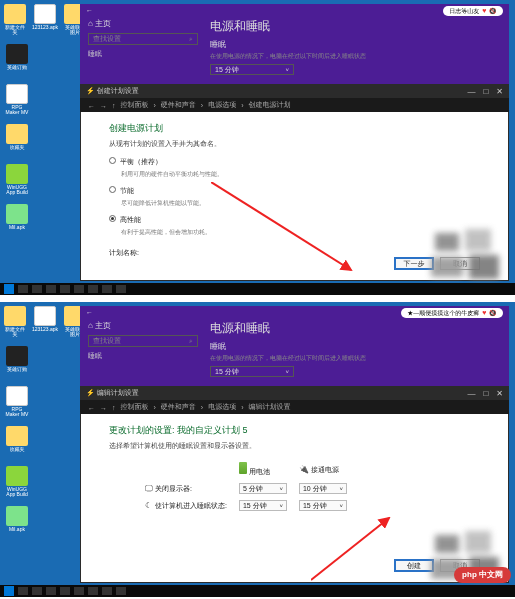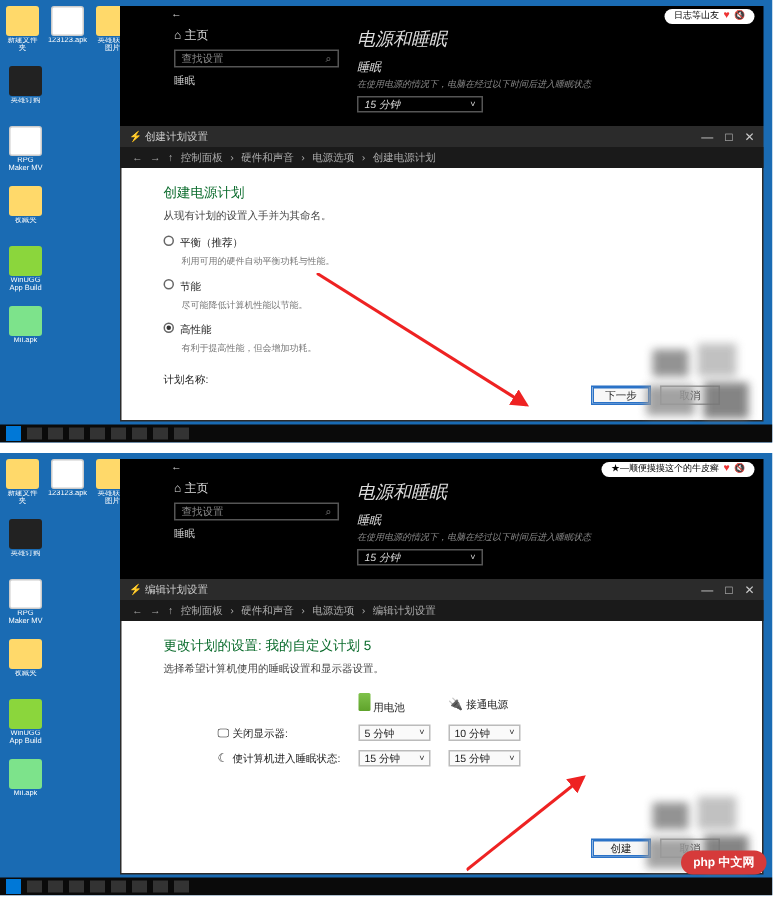--- a/index.html
+++ b/index.html
@@ -18,30 +18,30 @@
 .app2 { background: #8bd63c; }
 .app3 { background: #7de38b; }
 .icon .lbl { font-size: 5px; color: #fff; margin-top: 1px; text-align: center; line-height: 5px; overflow: hidden; max-height: 10px; }
 
 
 .taskbar { position: absolute; left: 0; right: 0; bottom: 0; height: 12px; background: #0a0a0a; display: flex; align-items: center; padding: 0 4px; gap: 4px; }
 .taskbar .ti { width: 10px; height: 8px; background: #333; }
 .taskbar .start { width: 10px; height: 10px; background: #0078d7; }
 
 
-.settings { position: absolute; left: 80px; top: 4px; right: 6px; height: 80px; background: #000000; color: #ddd; padding-left: 28px; }
+.settings { position: absolute; left: 80px; top: 4px; right: 6px; height: 80px; background: #4c1d95; color: #ddd; }
 .settings .top { height: 14px; display: flex; justify-content: space-between; font-size: 7px; padding: 2px 6px; }
 .settings .pill { background: #fff; color: #000; border-radius: 7px; height: 10px; line-height: 10px; padding: 0 6px; font-size: 6px; display: inline-flex; align-items: center; gap: 3px; }
 .heart { color: #e33; font-size: 7px; }
 .settings .body { display: flex; padding: 0 8px 6px 8px; gap: 12px; }
 .scol { width: 110px; }
 .scol .home { font-size: 8px; margin-bottom: 4px; }
 .scol .find { border: 1px solid #555; height: 12px; font-size: 7px; color: #888; padding: 0 4px; margin-bottom: 4px; display: flex; align-items: center; }
 .scol .item { font-size: 7px; color: #ccc; }
-.main { flex: 1; font-style: italic; }
+.main { flex: 1; }
 .main h1 { font-size: 12px; font-weight: 400; margin-bottom: 4px; }
 .main .sec { font-size: 8px; margin-bottom: 2px; }
 .main .hint { font-size: 6px; color: #888; margin-bottom: 3px; }
 .main .sel { border: 1px solid #555; width: 84px; height: 11px; font-size: 7px; padding: 0 4px; display: flex; align-items: center; justify-content: space-between; }
 .chev { font-size: 6px; }
 
 
 .panel { position: absolute; left: 80px; top: 84px; right: 6px; bottom: 14px; background: #2b2b2b; }
 .panel .pbar { height: 14px; display: flex; align-items: center; padding: 0 6px; color: #ccc; font-size: 7px; justify-content: space-between; }
 .panel .pbar .r { display: flex; gap: 8px; font-size: 8px; }

